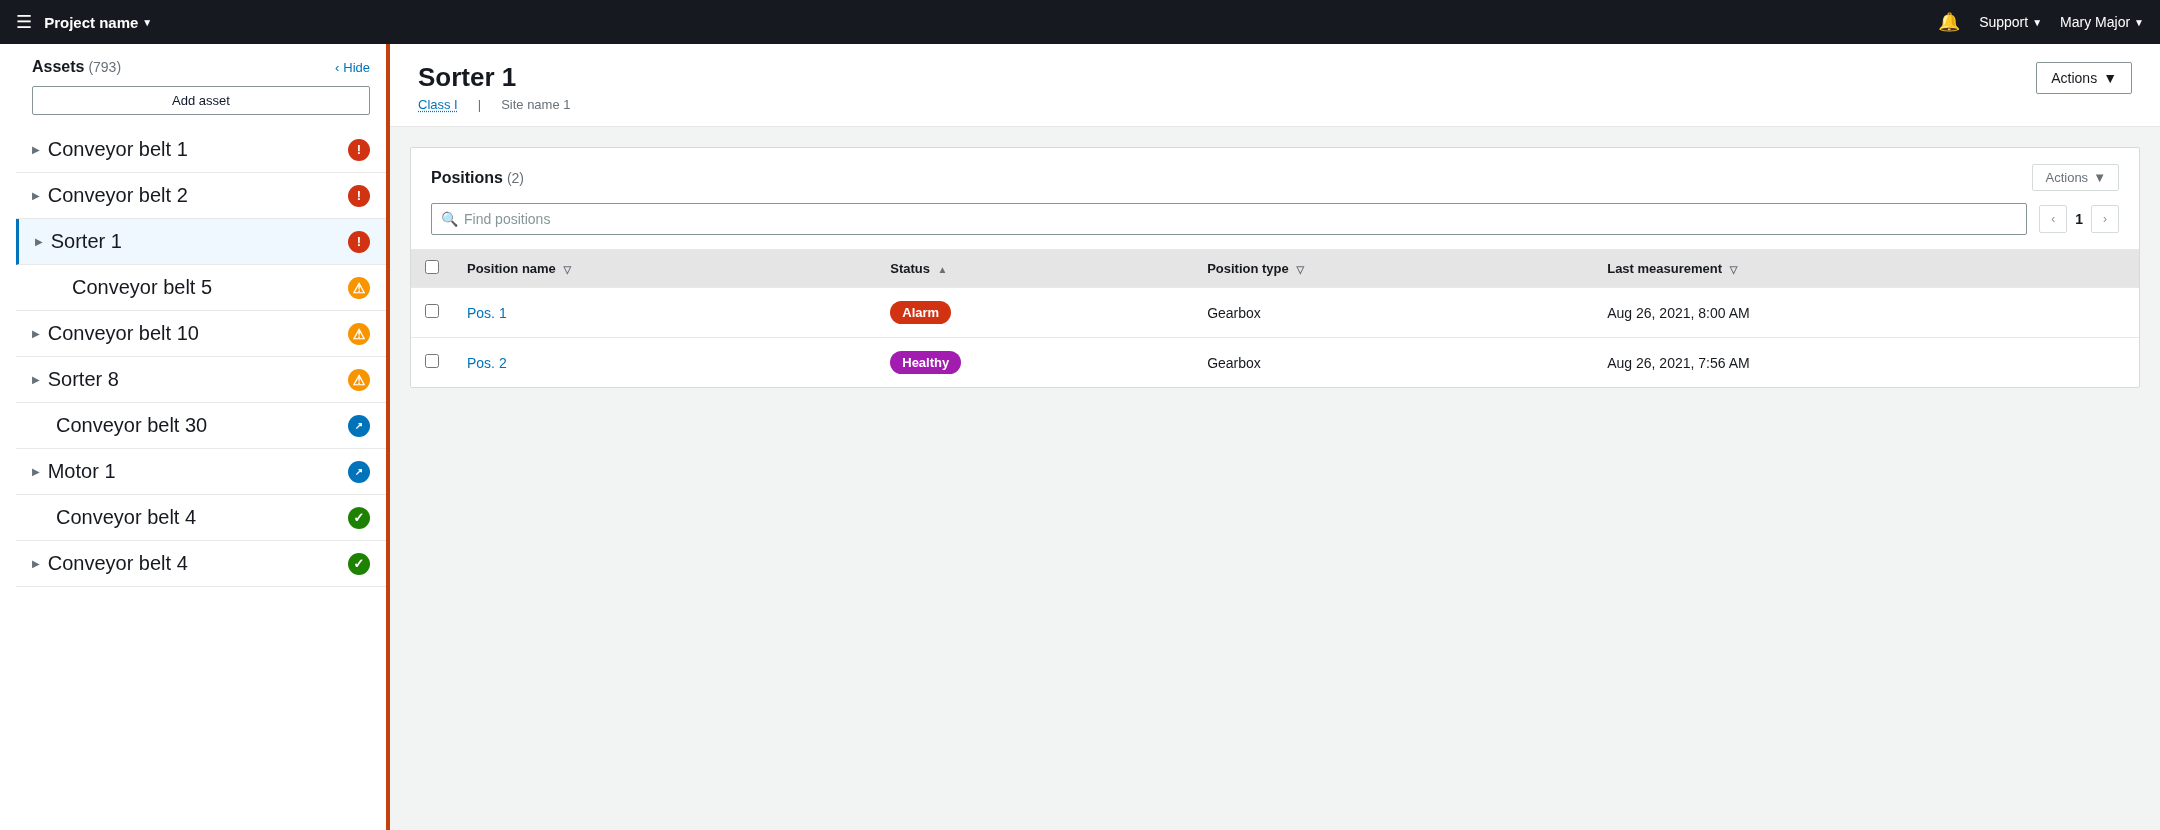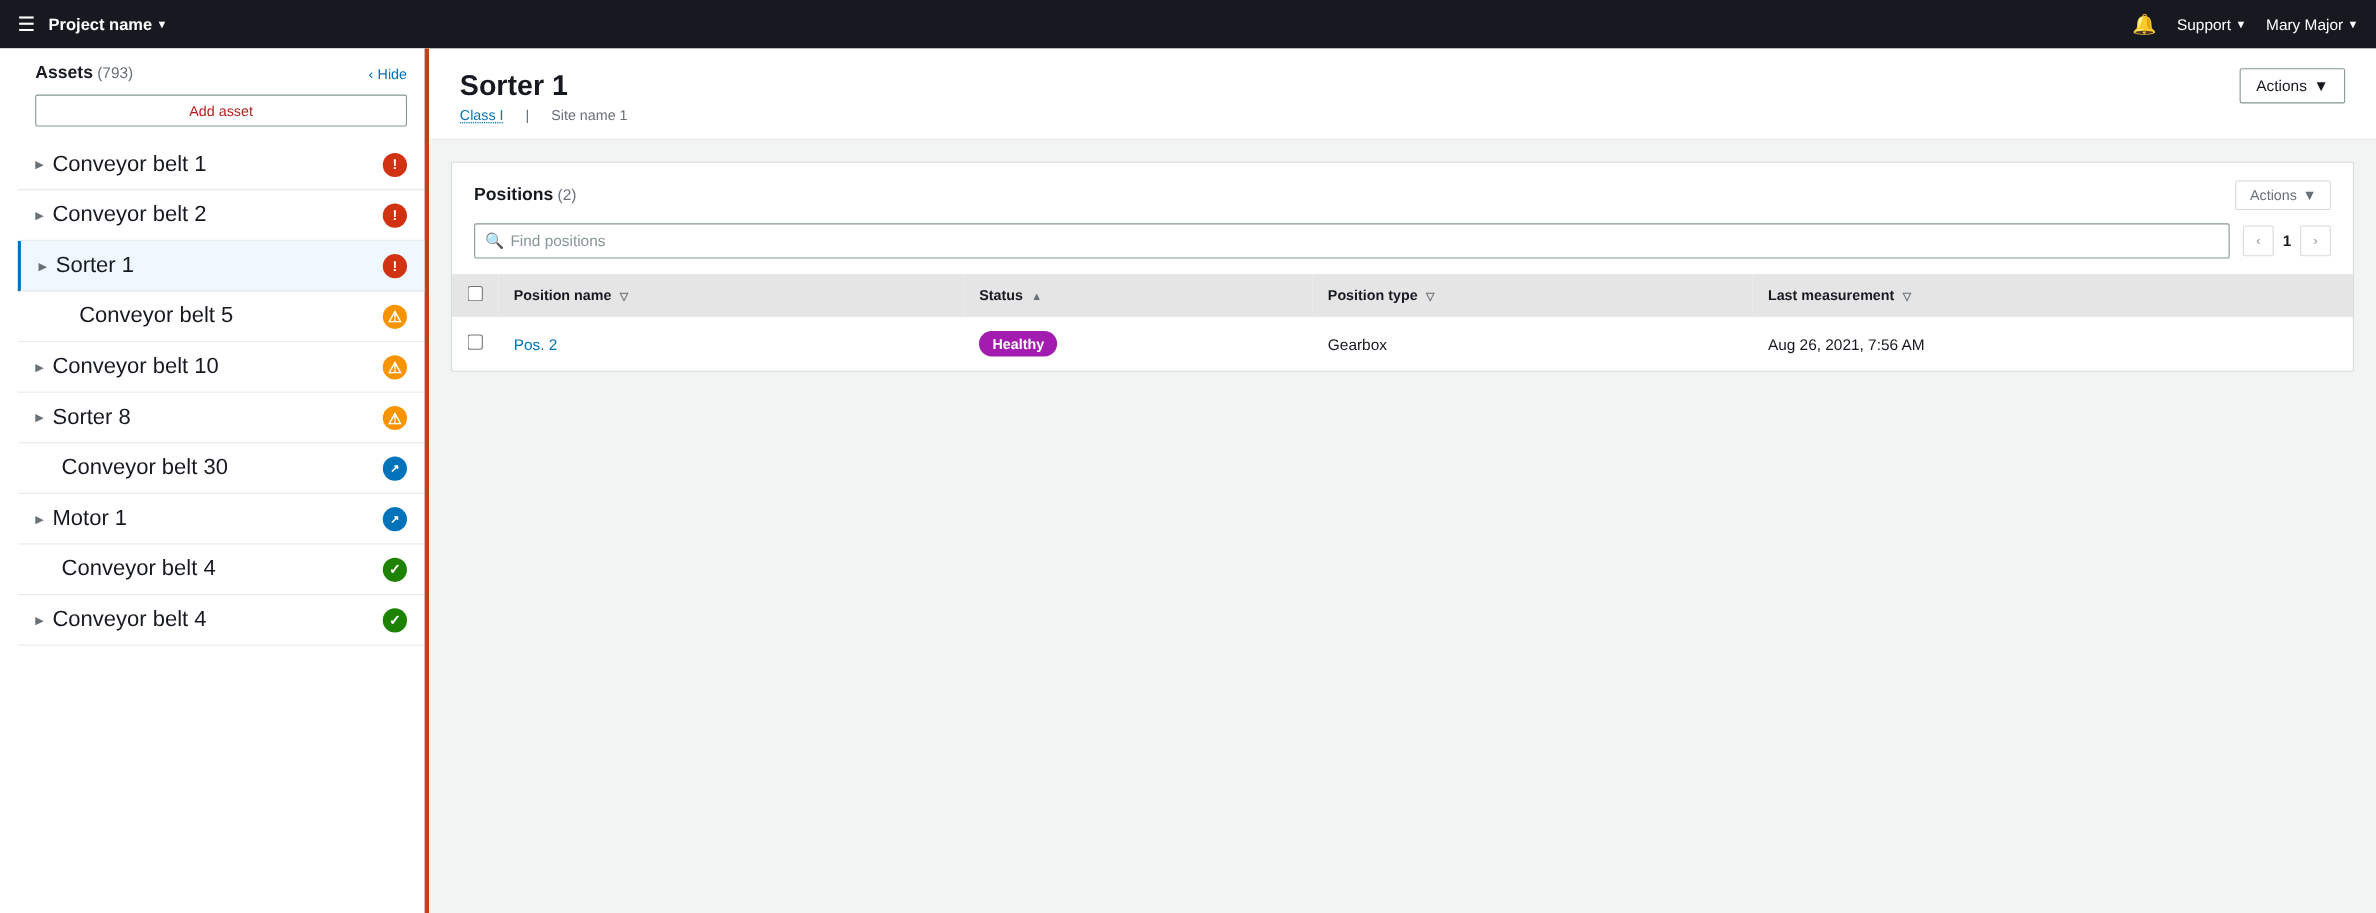--- a/index.html
+++ b/index.html
@@ -47,21 +47,21 @@
     .sidebar-count { font-weight: 400; color: #687078; }
     .hide-btn { display: flex; align-items: center; gap: 4px; color: #0073bb; cursor: pointer; font-size: 13px; background: none; border: none; }
     .add-asset-btn {
       margin: 0 16px 12px 16px;
       padding: 6px 14px;
       border: 1px solid #879596;
       background: #fff;
       border-radius: 2px;
       cursor: pointer;
       font-size: 13px;
-      color: #b91c1c;
+      color: #0f172a;
       font-weight: 500;
     }
 
     .asset-list { overflow-y: auto; flex: 1; }
     .asset-item {
       display: flex;
       align-items: center;
       justify-content: space-between;
       padding: 11px 16px;
       border-bottom: 1px solid #e8e8e8;
@@ -388,20 +388,27 @@
               <span class="sort-icon">▽</span>
             </th>
             <th>
               <span>Last measurement</span>
               <span class="sort-icon">▽</span>
             </th>
           </tr>
         </thead>
         <tbody id="positions-tbody">
 
+        <tr>
+              <td class="checkbox-cell"><input type="checkbox" style=""></td>
+              <td><a class="pos-link" href="#">Pos. 1</a></td>
+              <td><span class="badge badge-alarm">Alarm</span></td>
+              <td>Gearbox</td>
+              <td>Aug 26, 2021, 8:00 AM</td>
+            </tr>
             <tr>
               <td class="checkbox-cell"><input type="checkbox" style=""></td>
               <td><a class="pos-link" href="#">Pos. 2</a></td>
               <td><span class="badge badge-healthy">Healthy</span></td>
               <td>Gearbox</td>
               <td>Aug 26, 2021, 7:56 AM</td>
             </tr>
           </tbody>
       </table>
     </div>

